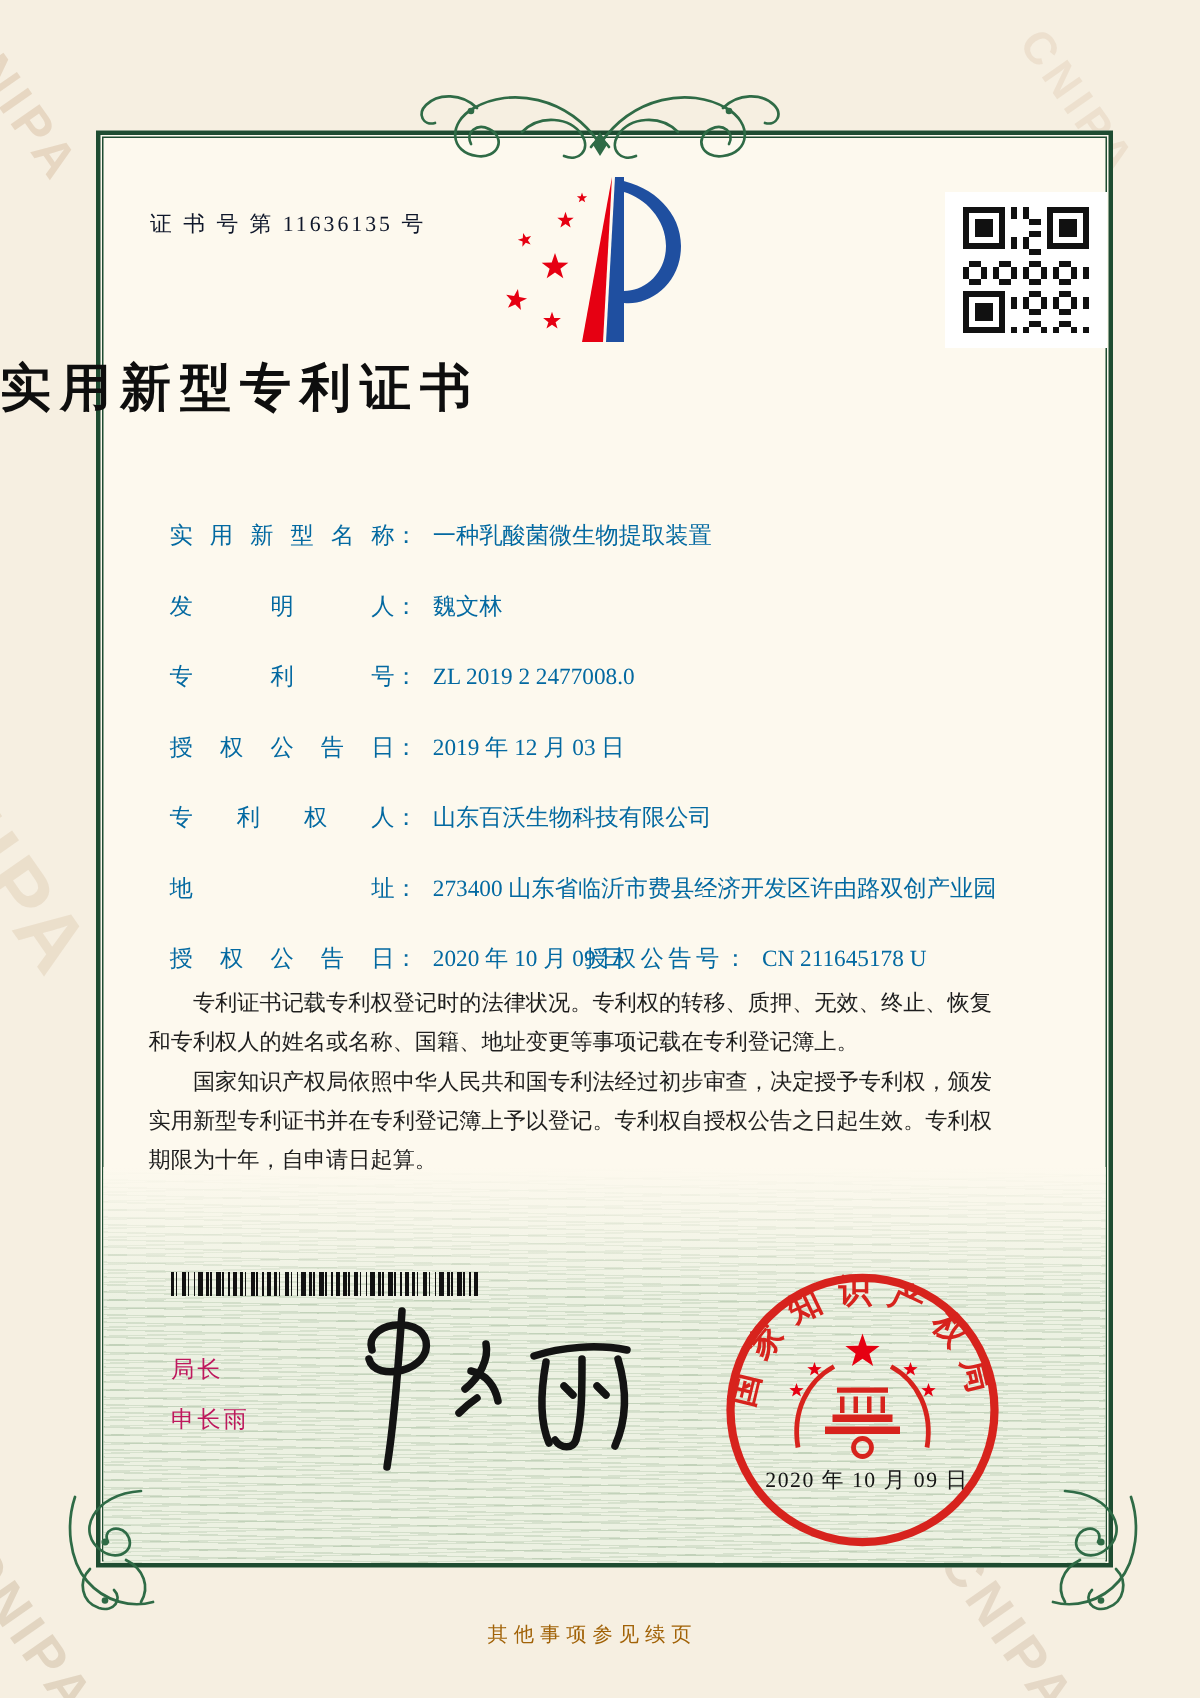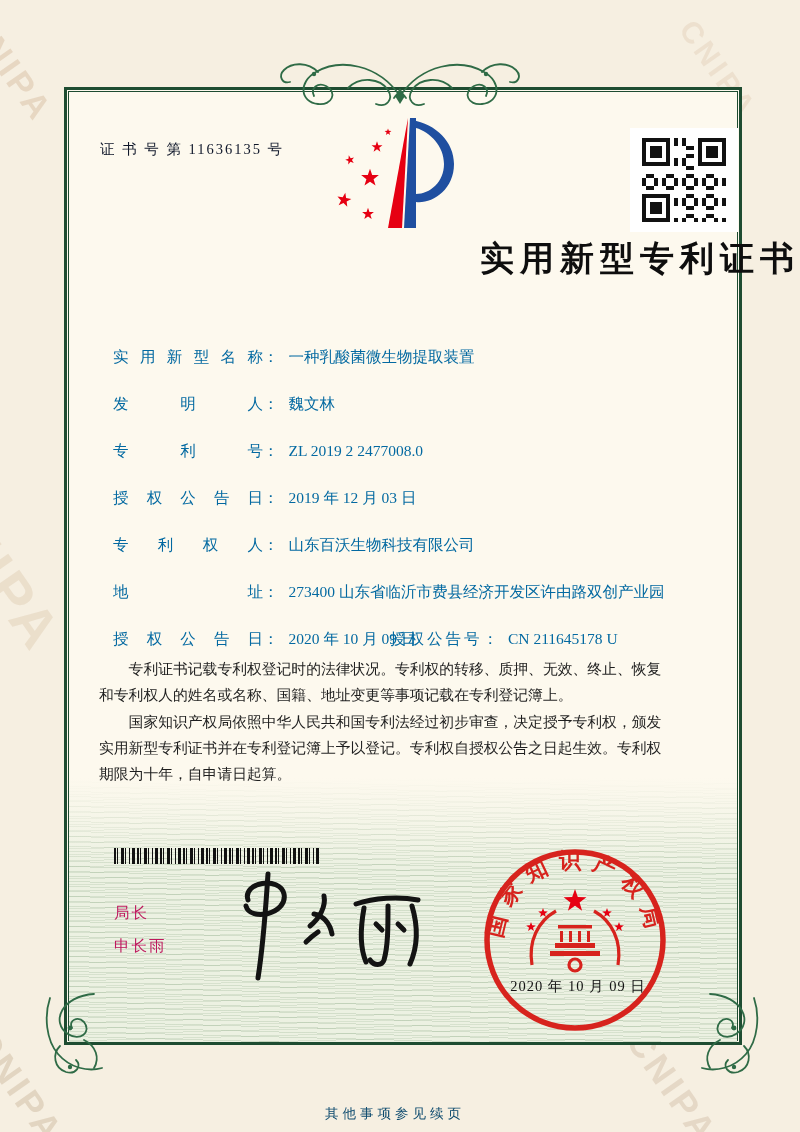--- a/index.html
+++ b/index.html
@@ -26,21 +26,21 @@
     background:
       repeating-linear-gradient(1.5deg, rgba(120,155,115,.22) 0 1px, rgba(0,0,0,0) 1px 5px),
       repeating-linear-gradient(-1.5deg, rgba(120,155,115,.18) 0 1px, rgba(0,0,0,0) 1px 6px),
       #ecf1e2;
   }
   .guilloche::before{
     content:"";position:absolute;left:0;top:0;right:0;height:90px;
     background:linear-gradient(#fdf9ee, rgba(253,249,238,0));
   }
   .cert-no{position:absolute;left:100px;top:140px;font-size:14.5px;letter-spacing:2px;color:#0f172a;}
-  .title{position:absolute;left:0;right:0;top:236px;text-align:right;
+  .title{position:absolute;left:0;right:0;top:236px;text-align:left;
     font-size:34px;font-weight:bold;letter-spacing:6px;color:#0e0e0e;}
   .qr-box{position:absolute;left:630px;top:128px;width:108px;height:104px;background:#fff;}
   .qr-box svg{display:block;margin:10px auto 0 auto;}
   .field-row{position:absolute;left:113px;width:600px;font-size:15.5px;color:#0369a1;white-space:nowrap;}
   .lbl{display:inline-block;width:150px;text-align:justify;text-align-last:justify;vertical-align:bottom;}
   .val{padding-left:10px;}
   .pair2{position:absolute;left:277px;top:0;}
   .pair2 .lbl2{letter-spacing:3px;}
   .body-text{position:absolute;left:99px;top:656px;width:564px;font-size:14.8px;
     line-height:1.78;color:#1e1e1e;}
@@ -53,21 +53,21 @@
       #111 11px 12px, rgba(0,0,0,0) 12px 15px,
       #111 15px 16px, rgba(0,0,0,0) 16px 18px,
       #111 18px 21px, rgba(0,0,0,0) 21px 23px);}
   .signer{position:absolute;left:114px;font-size:15.5px;letter-spacing:2px;color:#be185d;}
   .seal{position:absolute;left:480px;top:845px;width:190px;height:190px;}
   .seal-date{position:absolute;left:492px;top:977px;width:172px;text-align:center;
     font-size:14.5px;color:#141414;letter-spacing:1px;white-space:nowrap;}
   .page-footer{position:absolute;left:0;right:0;top:1029px;text-align:center;
     font-size:12.5px;color:#333;letter-spacing:1px;}
   .note{position:absolute;left:0;right:10px;top:1081px;text-align:center;
-    font-size:13.5px;letter-spacing:4px;color:#0c4a6e;margin-top:24px;}
+    font-size:13.5px;letter-spacing:4px;color:#a16207;}
   .ornament{position:absolute;pointer-events:none;}
   .flip{transform:scaleX(-1);}
 </style>
 </head>
 <body>
 
 <div class="page">
 
   <div class="wm" style="left:-10px;top:6px;font-size:34px;color:rgba(200,165,130,.32);">CNIPA</div>
   <div class="wm" style="left:700px;top:14px;font-size:30px;color:rgba(205,175,140,.22);">CNIPA</div>

